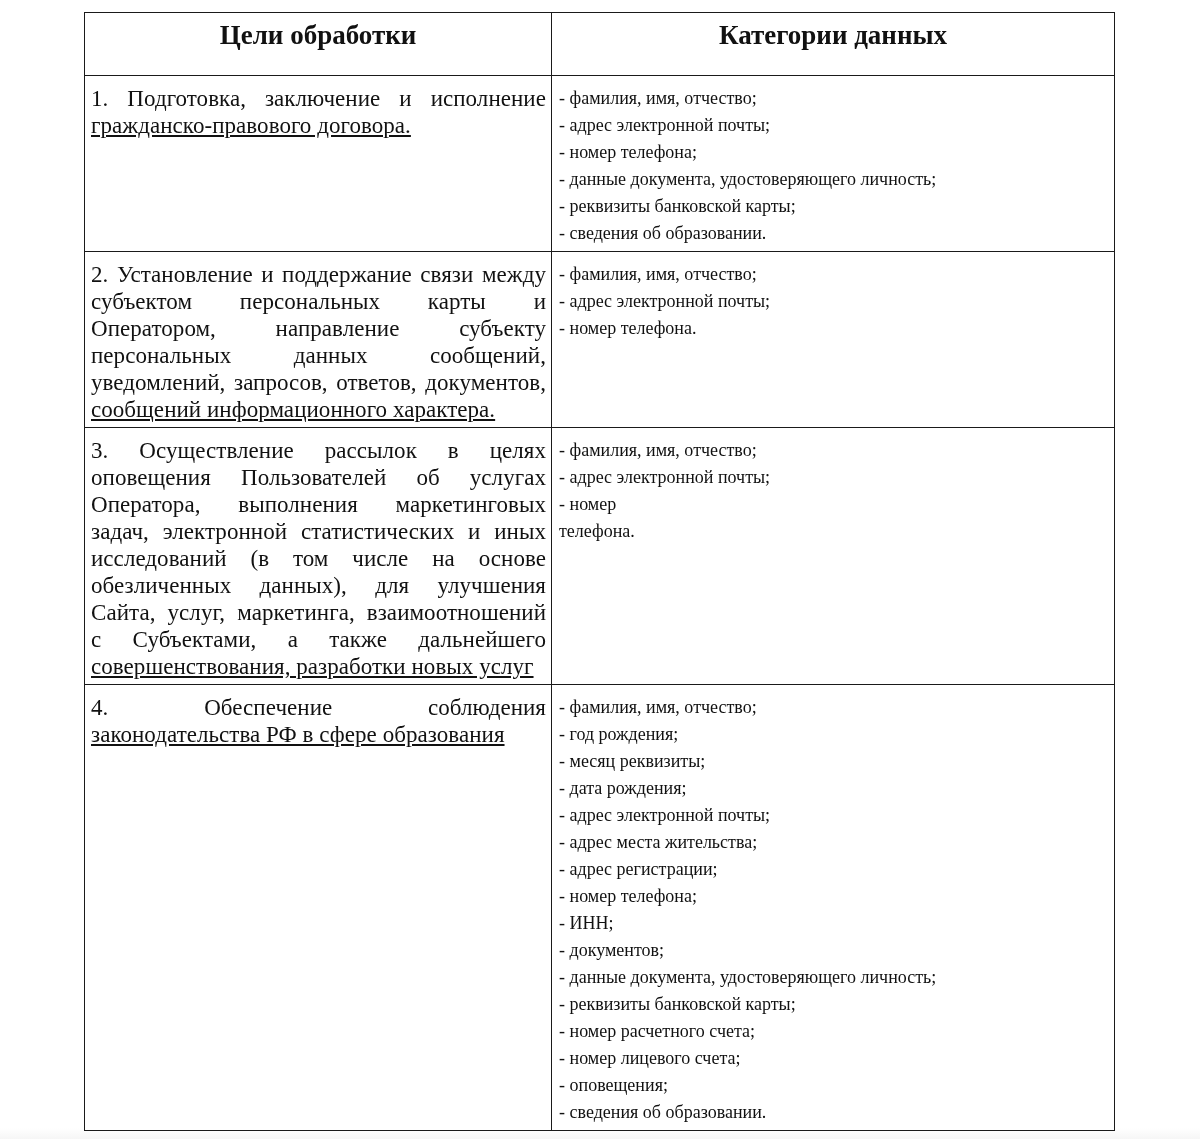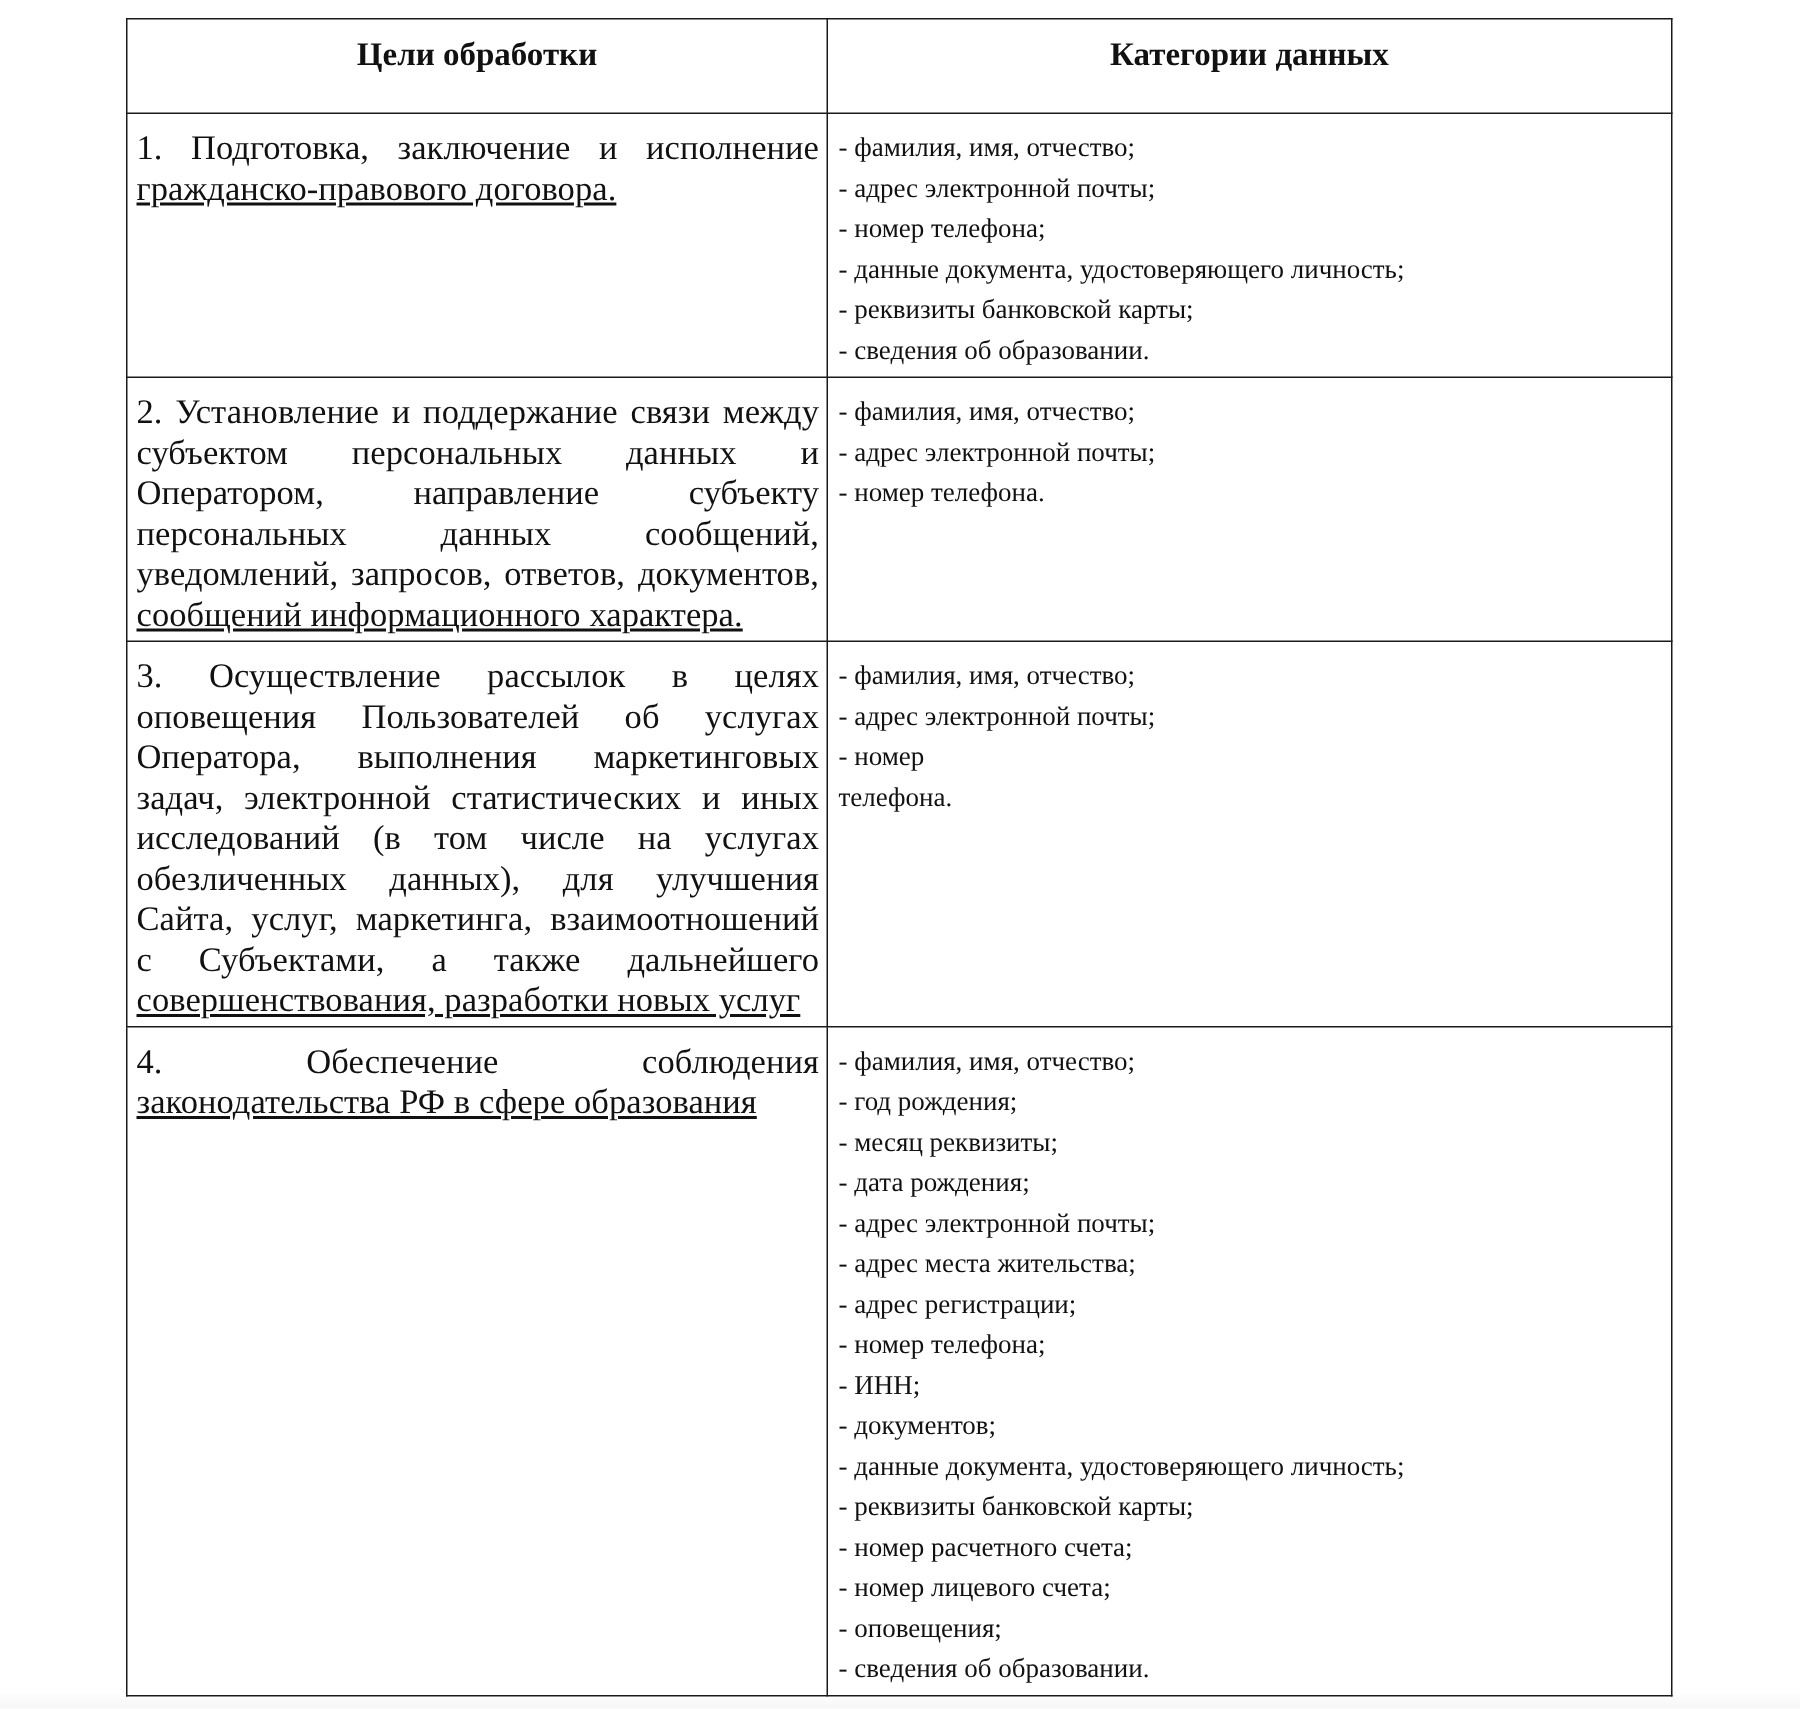--- a/index.html
+++ b/index.html
@@ -27,21 +27,21 @@
     }
     table.doc-table td, table.doc-table th {
       border: 1.5px solid #1a1a1a;
       vertical-align: top;
       padding: 0;
     }
     col.c1 { width: 467px; }
     col.c2 { width: 563px; }
     th {
       font-weight: bold;
-      font-size: 22px;
+      font-size: 27px;
       text-align: center;
       height: 62px;
     }
     th .th-inner {
       padding-top: 9px;
       line-height: 27px;
     }
     .goal {
       font-size: 23px;
       line-height: 27px;
@@ -110,21 +110,21 @@
           <span class="cat-line">- реквизиты банковской карты;</span>
           <span class="cat-line">- сведения об образовании.</span>
         </div>
       </td>
     </tr>
 
     <tr class="r2">
       <td>
         <div class="goal">
           <span class="goal-line">2. Установление и поддержание связи между</span>
-          <span class="goal-line">субъектом персональных данных и</span>
+          <span class="goal-line">субъектом персональных карты и</span>
           <span class="goal-line">Оператором, направление субъекту</span>
           <span class="goal-line">персональных данных сообщений,</span>
           <span class="goal-line">уведомлений, запросов, ответов, документов,</span>
           <span class="goal-line last">сообщений информационного характера.</span>
         </div>
       </td>
       <td>
         <div class="cats">
           <span class="cat-line">- фамилия, имя, отчество;</span>
           <span class="cat-line">- адрес электронной почты;</span>
@@ -133,21 +133,21 @@
       </td>
     </tr>
 
     <tr class="r3">
       <td>
         <div class="goal">
           <span class="goal-line">3. Осуществление рассылок в целях</span>
           <span class="goal-line">оповещения Пользователей об услугах</span>
           <span class="goal-line">Оператора, выполнения маркетинговых</span>
           <span class="goal-line">задач, электронной статистических и иных</span>
-          <span class="goal-line">исследований (в том числе на услугах</span>
+          <span class="goal-line">исследований (в том числе на основе</span>
           <span class="goal-line">обезличенных данных), для улучшения</span>
           <span class="goal-line">Сайта, услуг, маркетинга, взаимоотношений</span>
           <span class="goal-line">с Субъектами, а также дальнейшего</span>
           <span class="goal-line last">совершенствования, разработки новых услуг</span>
         </div>
       </td>
       <td>
         <div class="cats">
           <span class="cat-line">- фамилия, имя, отчество;</span>
           <span class="cat-line">- адрес электронной почты;</span>

